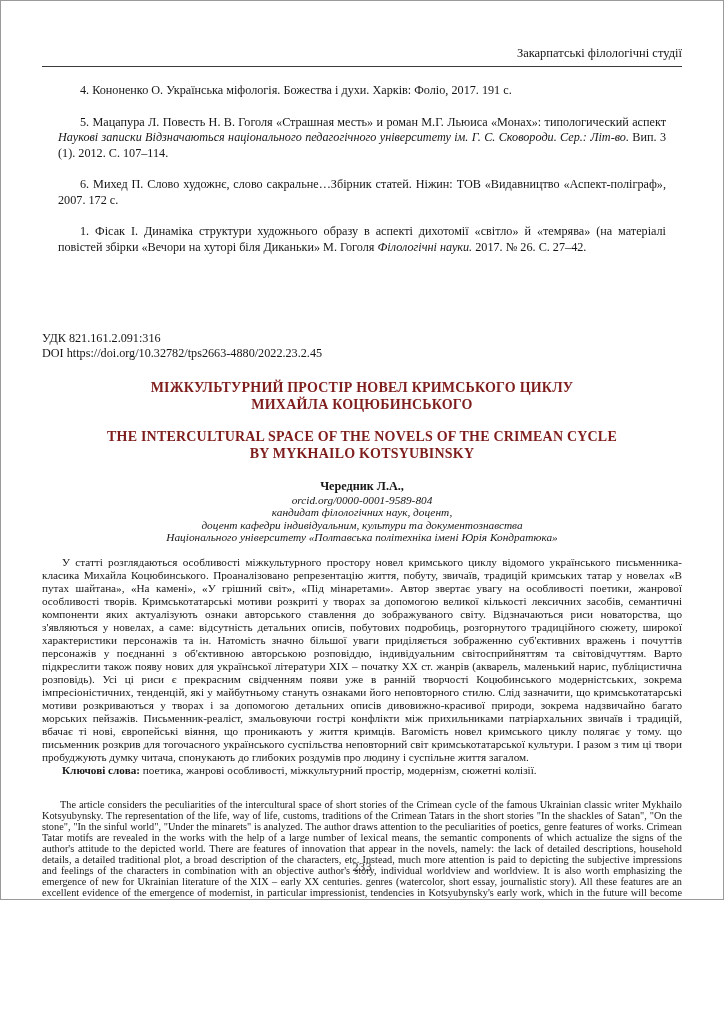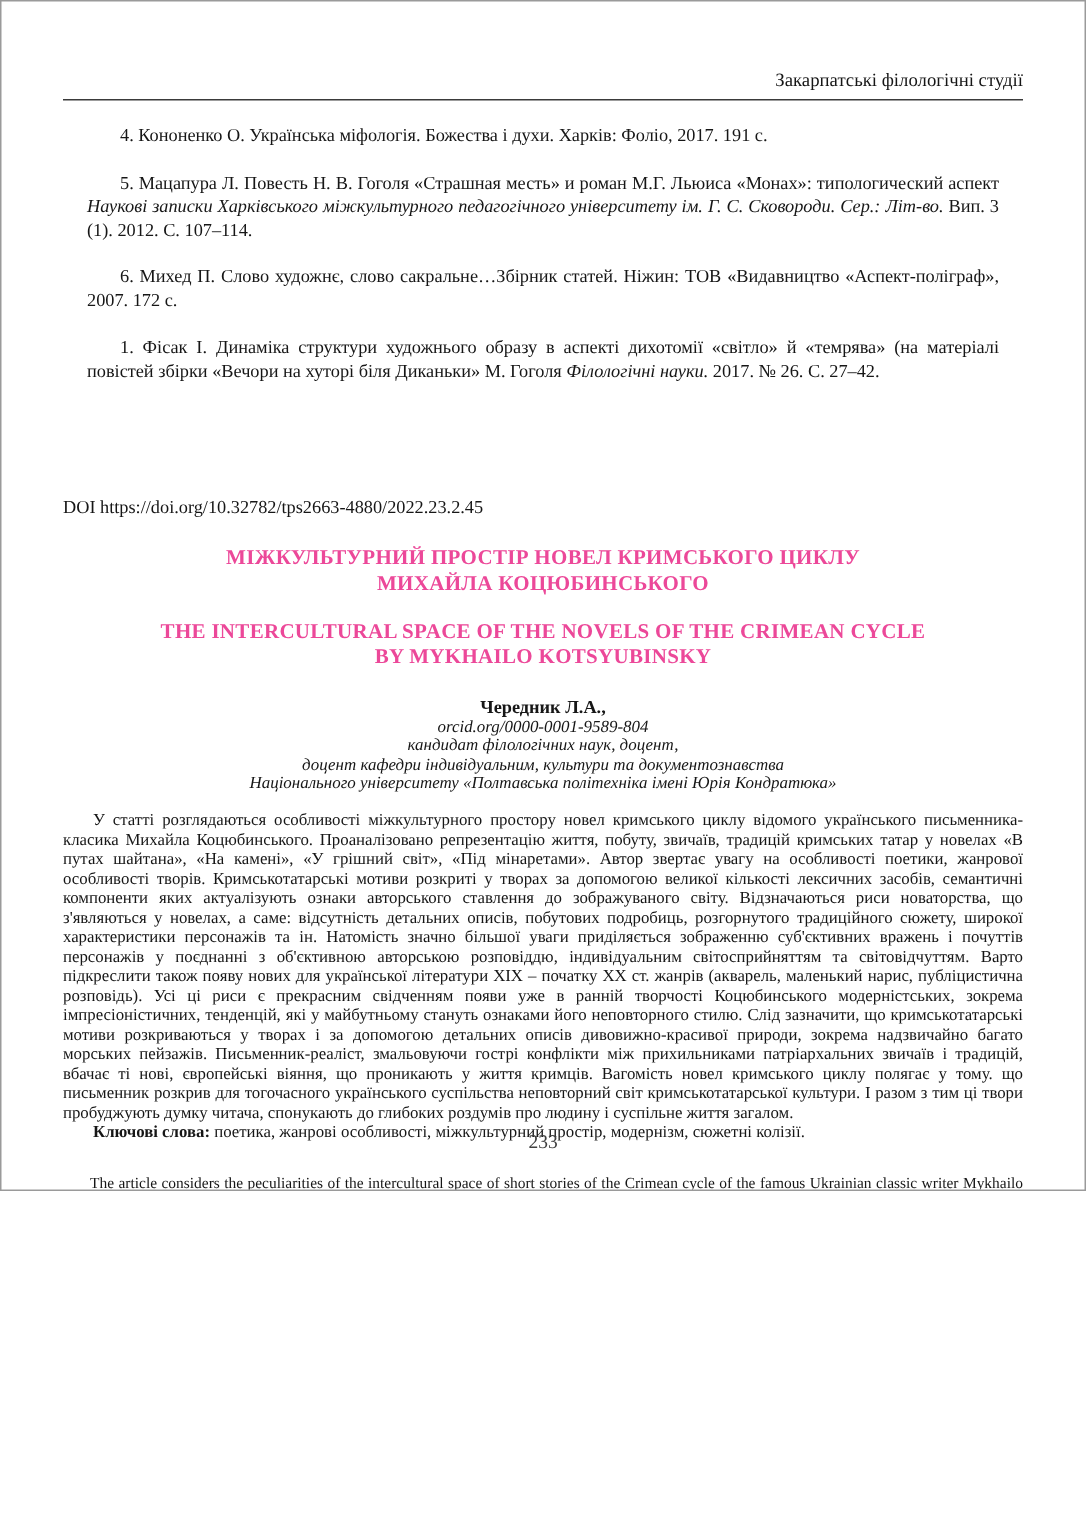--- a/index.html
+++ b/index.html
@@ -2,21 +2,21 @@
 <html><head>
   <meta charset="utf-8">
   <style>
     html, body {
       margin: 0;
       padding: 0;
       background: #ffffff;
     }
     .page {
       width: 724px;
-      height: 794px;
+      height: 900px;
       position: relative;
       box-sizing: border-box;
       background: #ffffff;
       border: 1px solid #9a9a9a;
       padding: 46px 41px 0 41px;
       font-family: "Liberation Serif", "DejaVu Serif", serif;
       color: #161616;
       overflow: hidden;
     }
     .journal-header {
@@ -44,21 +44,21 @@
       margin-top: 76px;
       font-size: 12.2px;
       line-height: 15px;
     }
     .meta-block p { margin: 0; }
     .article-title {
       font-size: 14px;
       line-height: 17px;
       font-weight: bold;
       text-align: center;
-      color: #ec4899;
+      color: #7f1d1d;
       letter-spacing: 0.2px;
     }
     .title-uk { margin: 18px 0 0 0; }
     .title-en { margin: 15px 0 0 0; }
     .author-block {
       margin-top: 18px;
       text-align: center;
       font-style: italic;
       font-size: 11.3px;
       line-height: 12.6px;
@@ -97,26 +97,27 @@
 
 <div class="page">
 
   <header class="journal-header">
     <span>Закарпатські філологічні студії</span>
   </header>
   <hr class="header-rule">
 
   <section class="references">
     <p><span>4. Кононенко О. Українська міфологія. Божества і духи. Харків: Фоліо, 2017. 191 с.</span></p>
-    <p><span>5. Мацапура Л. Повесть Н. В. Гоголя «Страшная месть» и роман М.Г. Льюиса «Монах»: типологический аспект </span><span style="font-style: italic;">Наукові записки Харківського міжкультурного педагогічного університету ім. Г. С. Сковороди. Сер.: Літ-во.</span><span> Вип. 3 (1). 2012. С. 107–114.</span></p>
+    <p><span>5. Мацапура Л. Повесть Н. В. Гоголя «Страшная месть» и роман М.Г. Льюиса «Монах»: типологический аспект </span><span style="font-style: italic;">Наукові записки Відзначаються національного педагогічного університету ім. Г. С. Сковороди. Сер.: Літ-во.</span><span> Вип. 3 (1). 2012. С. 107–114.</span></p>
     <p><span>6. Михед П. Слово художнє, слово сакральне…Збірник статей. Ніжин: ТОВ «Видавництво «Аспект-поліграф», 2007. 172 с.</span></p>
     <p><span>1. Фісак І. Динаміка структури художнього образу в аспекті дихотомії «світло» й «темрява» (на матеріалі повістей збірки «Вечори на хуторі біля Диканьки» М. Гоголя </span><span style="font-style: italic;">Філологічні науки.</span><span> 2017. № 26. С. 27–42.</span></p>
   </section>
 
   <section class="meta-block">
+    <p>УДК 821.161.2.091:316</p>
     <p>DOI https://doi.org/10.32782/tps2663-4880/2022.23.2.45</p>
   </section>
 
   <h1 class="article-title title-uk">
     <span>МІЖКУЛЬТУРНИЙ ПРОСТІР НОВЕЛ КРИМСЬКОГО ЦИКЛУ</span><br>
     <span>МИХАЙЛА КОЦЮБИНСЬКОГО</span>
   </h1>
 
   <h2 class="article-title title-en">
     <span>THE INTERCULTURAL SPACE OF THE NOVELS OF THE CRIMEAN CYCLE</span><br>

